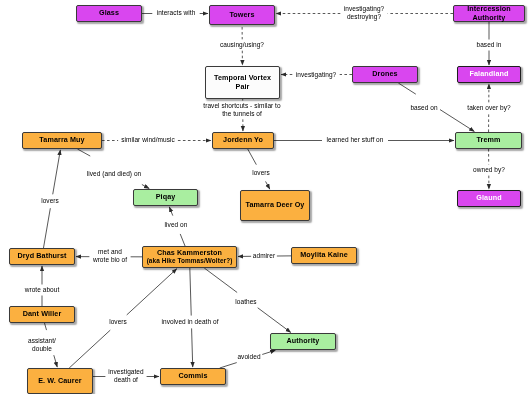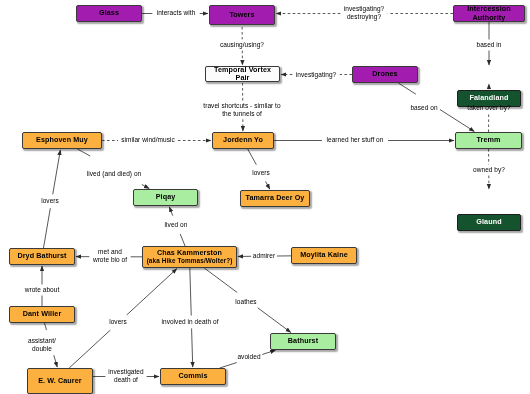--- a/index.html
+++ b/index.html
@@ -40,25 +40,25 @@
     font-weight: bold;
     color: #000000;
     line-height: 1.15;
     box-shadow: 1.5px 1.5px 1.5px rgba(0,0,0,0.35);
     letter-spacing: 0.1px;
   }
   .node .sub {
     font-size: 6.4px;
     font-weight: bold;
   }
-  .n-grey  { background: #a21caf; }
+  .n-grey  { background: #d946ef; }
   .n-white { background: #fcfcfc; }
   .n-orange{ background: #fbb040; }
   .n-green { background: #a9eea0; justify-content: center; }
-  .n-dark  { background: #14532d; color: #ffffff; border-color: #1f1f1f; margin-top: 24px; }
+  .n-dark  { background: #d946ef; color: #ffffff; border-color: #1f1f1f; }
 
   .elabel {
     position: absolute;
     font-size: 6.5px;
     color: #000000;
     text-align: center;
     line-height: 1.25;
     white-space: pre;
     transform: translate(-50%, -50%);
     background: transparent;
@@ -129,62 +129,62 @@
   <div id="node-layer">
       <div class="node n-grey" style="left: 76px; top: 5px; width: 66px; height: 17px;">
         <div>Glass</div>
       </div>
       <div class="node n-grey" style="left: 209px; top: 5px; width: 66px; height: 20px;">
         <div>Towers</div>
       </div>
       <div class="node n-grey" style="left: 453px; top: 5px; width: 72px; height: 17px;">
         <div>Intercession Authority</div>
       </div>
-      <div class="node n-white" style="left: 205px; top: 66px; width: 75px; height: 16px;">
+      <div class="node n-white" style="left: 205px; top: 66px; width: 75px; height: 33px;">
         <div>Temporal Vortex Pair</div>
       </div>
       <div class="node n-grey" style="left: 352px; top: 66px; width: 66px; height: 17px;">
         <div>Drones</div>
       </div>
       <div class="node n-dark" style="left: 457px; top: 66px; width: 64px; height: 17px;">
         <div>Falandland</div>
       </div>
       <div class="node n-orange" style="left: 22px; top: 132px; width: 80px; height: 17px;">
-        <div>Esphoven Muy</div>
+        <div>Tamarra Muy</div>
       </div>
       <div class="node n-orange" style="left: 212px; top: 132px; width: 62px; height: 17px;">
         <div>Jordenn Yo</div>
       </div>
       <div class="node n-green" style="left: 455px; top: 132px; width: 67px; height: 17px;">
         <div>Tremm</div>
       </div>
       <div class="node n-green" style="left: 133px; top: 189px; width: 65px; height: 17px;">
         <div>Piqay</div>
       </div>
-      <div class="node n-orange" style="left: 240px; top: 190px; width: 70px; height: 17px;">
+      <div class="node n-orange" style="left: 240px; top: 190px; width: 70px; height: 31px;">
         <div>Tamarra Deer Oy</div>
       </div>
       <div class="node n-dark" style="left: 457px; top: 190px; width: 64px; height: 17px;">
         <div>Glaund</div>
       </div>
       <div class="node n-orange" style="left: 142px; top: 246px; width: 95px; height: 22px;">
         <div>Chas Kammerston</div>
         <div class="sub">(aka Hike Tommas/Wolter?)</div>
       </div>
       <div class="node n-orange" style="left: 291px; top: 247px; width: 66px; height: 17px;">
         <div>Moylita Kaine</div>
       </div>
       <div class="node n-orange" style="left: 9px; top: 248px; width: 66px; height: 17px;">
         <div>Dryd Bathurst</div>
       </div>
       <div class="node n-orange" style="left: 9px; top: 306px; width: 66px; height: 17px;">
         <div>Dant Willer</div>
       </div>
       <div class="node n-green" style="left: 270px; top: 333px; width: 66px; height: 17px;">
-        <div>Bathurst</div>
+        <div>Authority</div>
       </div>
       <div class="node n-orange" style="left: 27px; top: 368px; width: 66px; height: 26px;">
         <div>E. W. Caurer</div>
       </div>
       <div class="node n-orange" style="left: 160px; top: 368px; width: 66px; height: 17px;">
         <div>Commis</div>
       </div>
     </div>
   <div id="label-layer">
       <div class="elabel" style="left: 176px; top: 13px;">interacts with</div>

